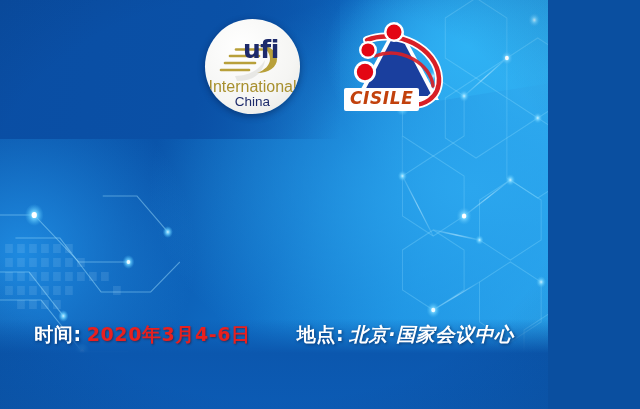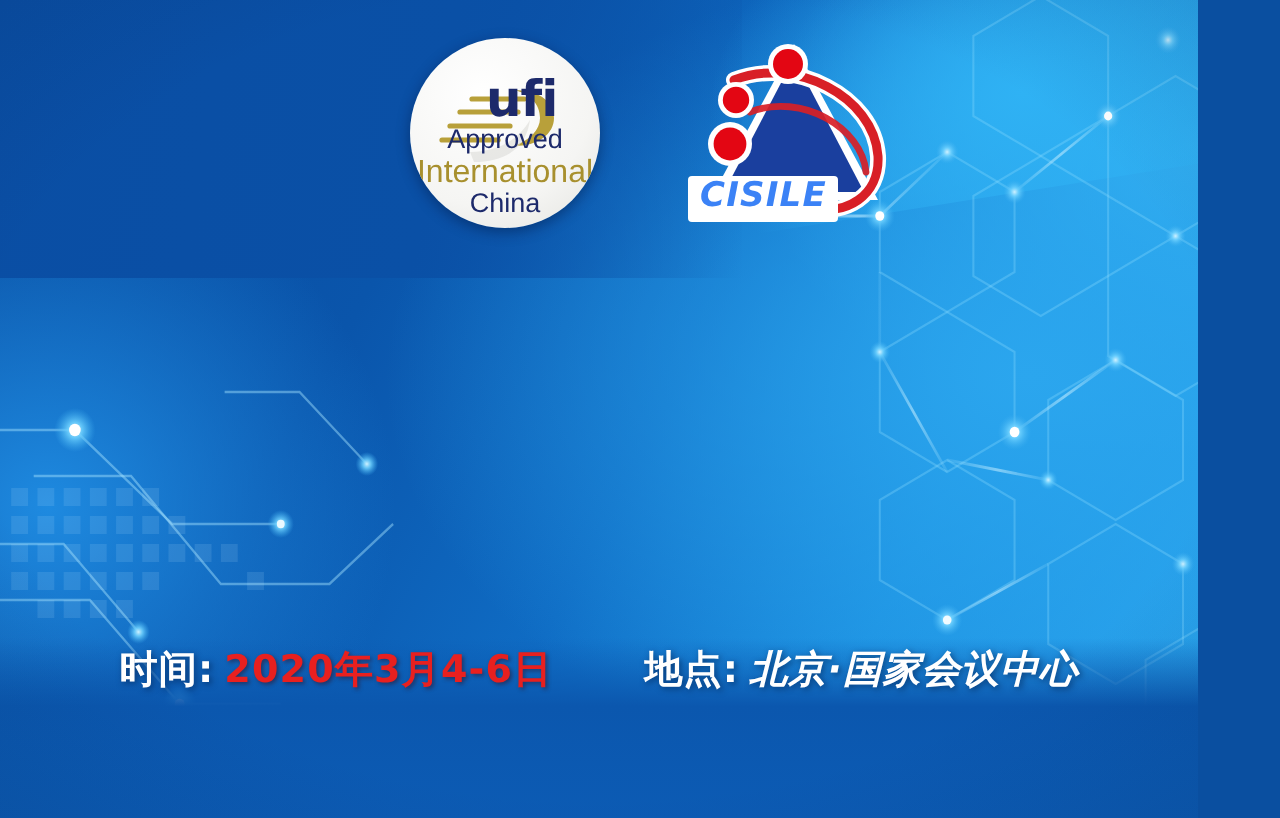--- a/index.html
+++ b/index.html
@@ -1,21 +1,21 @@
 <!DOCTYPE html>
 <html><head>
 <meta charset="utf-8">
 <title>CISILE 2020 Banner</title>
 <style>
   html,body{margin:0;padding:0;background:#0a4fa0;}
   body{font-family:"Liberation Sans","DejaVu Sans",sans-serif;}
 
   .banner{
     position:relative;
-    width:599px;height:409px;
+    width:548px;height:409px;
     overflow:hidden;
     background:#0a52a8;
   }
 
   
   .bg-base{
     position:absolute;inset:0;
     background:
       radial-gradient(ellipse 520px 340px at 86% 46%, #2ba6ee 0%, rgba(43,166,238,0) 62%),
       radial-gradient(ellipse 360px 260px at 100% 18%, #36b4f2 0%, rgba(54,180,242,0) 60%),
@@ -65,21 +65,21 @@
   .ufi-l2{top:60px;font-size:16px;color:#a8902e;}
   .ufi-l3{top:76px;font-size:13.5px;color:#1d2a6b;}
 
   .cisile{position:absolute;left:339px;top:12px;width:112px;height:108px;}
   .cisile svg{position:absolute;inset:0;}
   .cisile-word{
     position:absolute;left:5px;top:76px;
     padding:1px 6px 2px 6px;
     font-family:"DejaVu Sans","Liberation Sans",sans-serif;
     font-size:17px;font-weight:700;font-style:italic;
-    color:#3b82f6;letter-spacing:.6px;line-height:1.15;
+    color:#c2410c;letter-spacing:.6px;line-height:1.15;
     background:#ffffff;border-radius:2px;
     text-shadow:0 0 1px rgba(255,255,255,.9);
   }
 
   
   .headline{
     position:absolute;left:0;top:129px;width:100%;
     text-align:center;
   }
   .cn1,.cn2{
@@ -253,21 +253,20 @@
         <g fill="none" stroke="#b8a03a" stroke-width="2.6" stroke-linecap="round">
           <path d="M6,34 L34,34"></path>
           <path d="M10,27 L40,27"></path>
           <path d="M15,20 L44,20"></path>
           <path d="M21,13.5 L47,13.5"></path>
         </g>
         <path d="M42,9 C56,9 62,16 62,23 C62,31 54,37 42,37 C50,34 55,29 55,23 C55,16 50,11 42,9 Z" fill="#b8a03a"></path>
         <path d="M20,40 C34,40 44,34 50,24 C48,38 38,45 22,45 Z" fill="#d9d9d6" opacity=".55"></path>
       </svg>
       <div class="ufi-word">ufi</div>
-      <div class="ufi-l1">Approved</div>
       <div class="ufi-l2">International</div>
       <div class="ufi-l3">China</div>
     </div>
 
     <div class="cisile">
       <svg viewBox="0 0 112 108">
         <polygon points="58,10 100,88 16,88" fill="#ffffff"></polygon>
         <polygon points="58,17 93,84 23,84" fill="#1a3f9e"></polygon>
         <path d="M28,28 C58,16 98,36 100,66 C101,86 84,96 66,92" fill="none" stroke="#ffffff" stroke-width="8" stroke-linecap="round"></path>
         <path d="M28,28 C58,16 98,36 100,66 C101,86 84,96 66,92" fill="none" stroke="#d81f26" stroke-width="4.5" stroke-linecap="round"></path>

